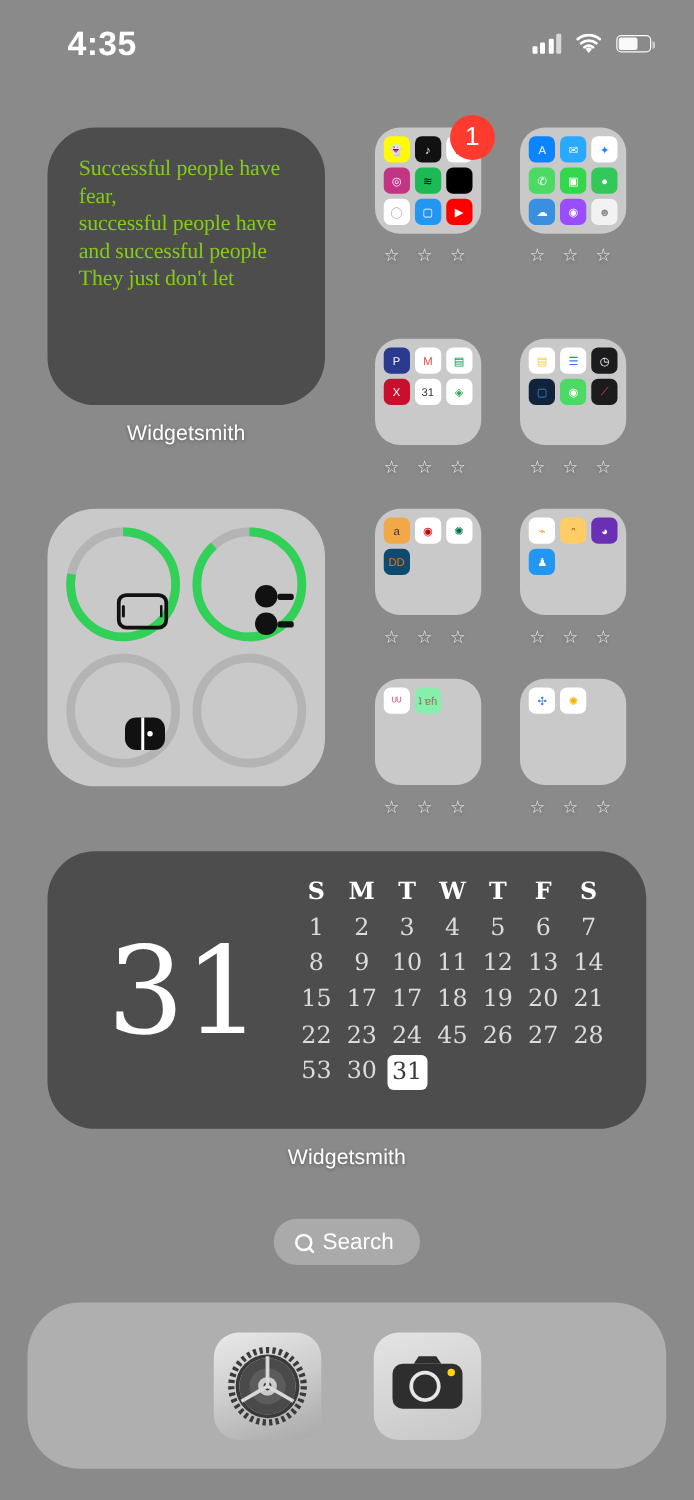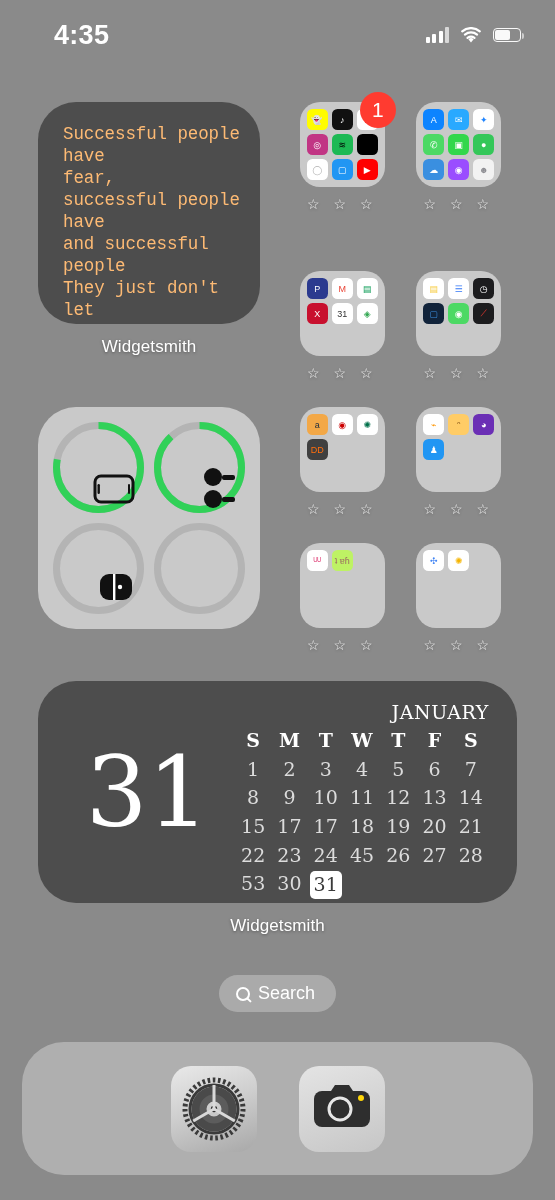--- a/index.html
+++ b/index.html
@@ -43,22 +43,22 @@
   .widget-wrap{ width:222px; }
   .widget-label{
     text-align:center; color:#fff; font-size:17px;
     margin-top:13px; text-shadow:0 1px 3px rgba(0,0,0,.35);
     letter-spacing:.1px;
   }
 
   
   .quote-widget{ background:#4d4d4d; padding:21px 20px 0 25px; }
   .quote-text{
-    font-family:Liberation Mono, monospace;
-    color:#fdba74; font-size:17.5px; line-height:1.26;
+    font-family:Liberation Serif, serif;
+    color:#84cc16; font-size:17.5px; line-height:1.26;
     letter-spacing:-.1px;
   }
 
   
   .batt-widget{ background:#c9c9c9; display:grid; grid-template-columns:1fr 1fr; grid-template-rows:1fr 1fr; padding:10px; }
   .batt-cell{ display:flex; align-items:center; justify-content:center; position:relative; }
   .ring{ width:95px;height:95px; position:relative; display:flex;align-items:center;justify-content:center; }
   .ring svg{ position:absolute; inset:0; transform:rotate(-90deg); }
   .ring .glyph{ position:relative; z-index:2; }
   .folder{
@@ -289,21 +289,21 @@
             </div>
           </div>
         </div>
     </div>
     <div style="flex:1; display:flex; justify-content:space-around; align-items:flex-start; padding-left:24px;">
       <div class="appblock">
         <div class="folder" id="f4">
             <div class="mini" style="background: rgb(243, 168, 71); color: rgb(35, 47, 62);">a</div>
             <div class="mini" style="background: rgb(255, 255, 255); color: rgb(204, 0, 0);">◉</div>
             <div class="mini" style="background: rgb(255, 255, 255); color: rgb(0, 112, 74);">✺</div>
-            <div class="mini" style="background: #404040; color: rgb(255, 110, 12);">DD</div>
+            <div class="mini" style="background: #0c4a6e; color: rgb(255, 110, 12);">DD</div>
             <div class="mini" style="background: transparent;"></div>
             <div class="mini" style="background: transparent;"></div>
             <div class="mini" style="background: transparent;"></div>
             <div class="mini" style="background: transparent;"></div>
             <div class="mini" style="background: transparent;"></div>
           </div>
         <div class="folder-label">☆ ☆ ☆</div>
       </div>
       <div class="appblock">
         <div class="folder" id="f5">
@@ -321,21 +321,21 @@
       </div>
     </div>
   </div>
 
   <div class="row" style="margin-top:-86px;">
     <div style="width:222px"></div>
     <div style="flex:1; display:flex; justify-content:space-around; align-items:flex-end; padding-left:24px;">
       <div class="appblock">
         <div class="folder" id="f6">
             <div class="mini" style="background: rgb(255, 255, 255); color: rgb(224, 69, 123);">ᵁᵁ</div>
-            <div class="mini" style="background: #bef264; color: rgb(154, 107, 96);">ʇ ɐɦ</div>
+            <div class="mini" style="background: #86efac; color: rgb(154, 107, 96);">ʇ ɐɦ</div>
             <div class="mini" style="background: transparent;"></div>
             <div class="mini" style="background: transparent;"></div>
             <div class="mini" style="background: transparent;"></div>
             <div class="mini" style="background: transparent;"></div>
             <div class="mini" style="background: transparent;"></div>
             <div class="mini" style="background: transparent;"></div>
             <div class="mini" style="background: transparent;"></div>
           </div>
         <div class="folder-label">☆ ☆ ☆</div>
       </div>
@@ -356,21 +356,20 @@
     </div>
   </div>
 
   <div class="row" style="margin-top:28px;">
     <div>
       <div class="cal-widget">
         <div class="cal-left">
           <div class="cal-day">31</div>
         </div>
         <div class="cal-right">
-          <div class="cal-month">JANUARY</div>
           <div class="cal-grid" id="cal-grid">
               <div class="hd">S</div>
               <div class="hd">M</div>
               <div class="hd">T</div>
               <div class="hd">W</div>
               <div class="hd">T</div>
               <div class="hd">F</div>
               <div class="hd">S</div>
               <div>1</div>
               <div>2</div>

